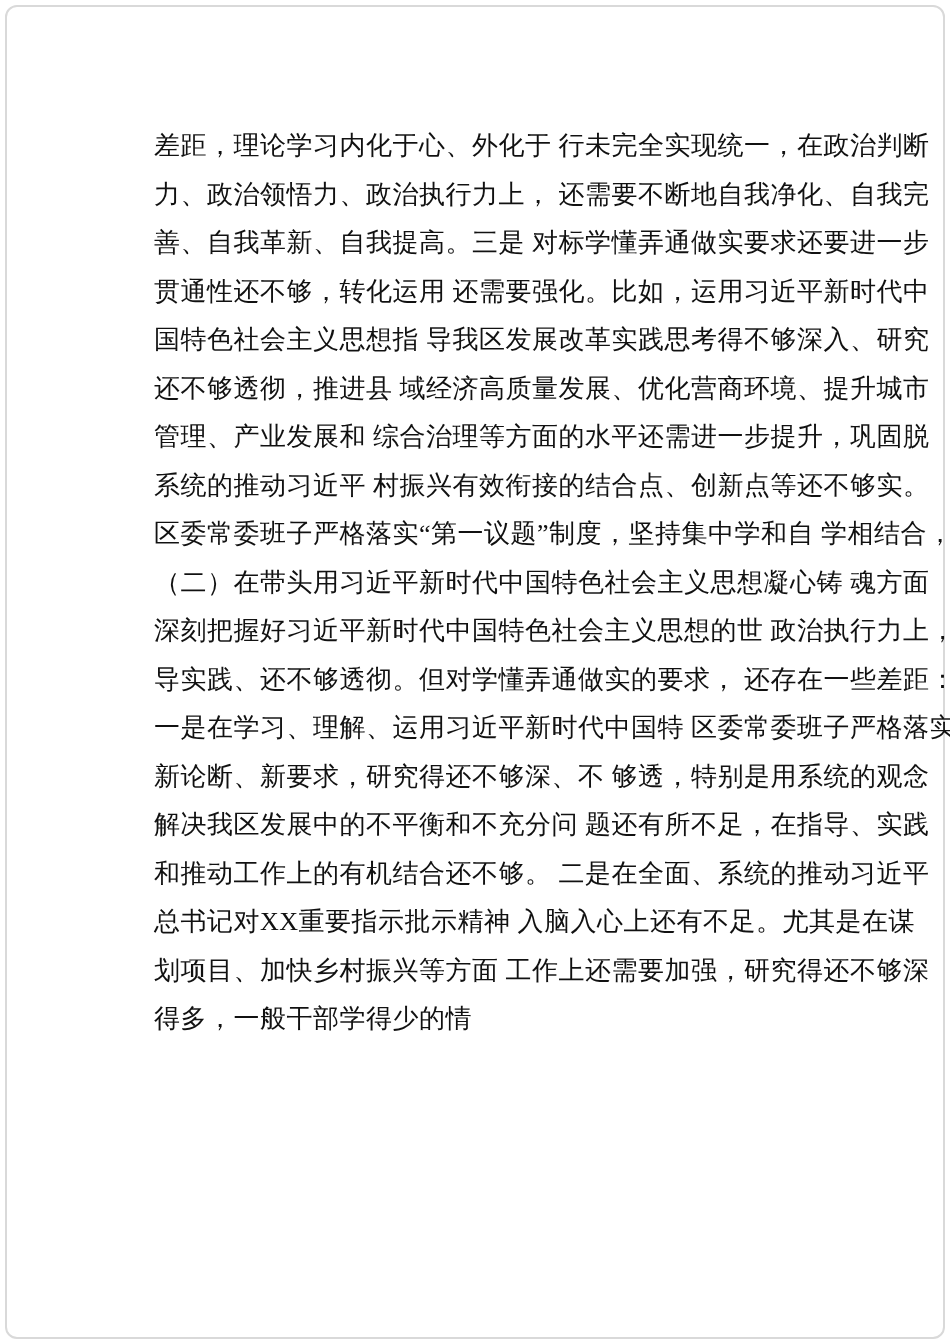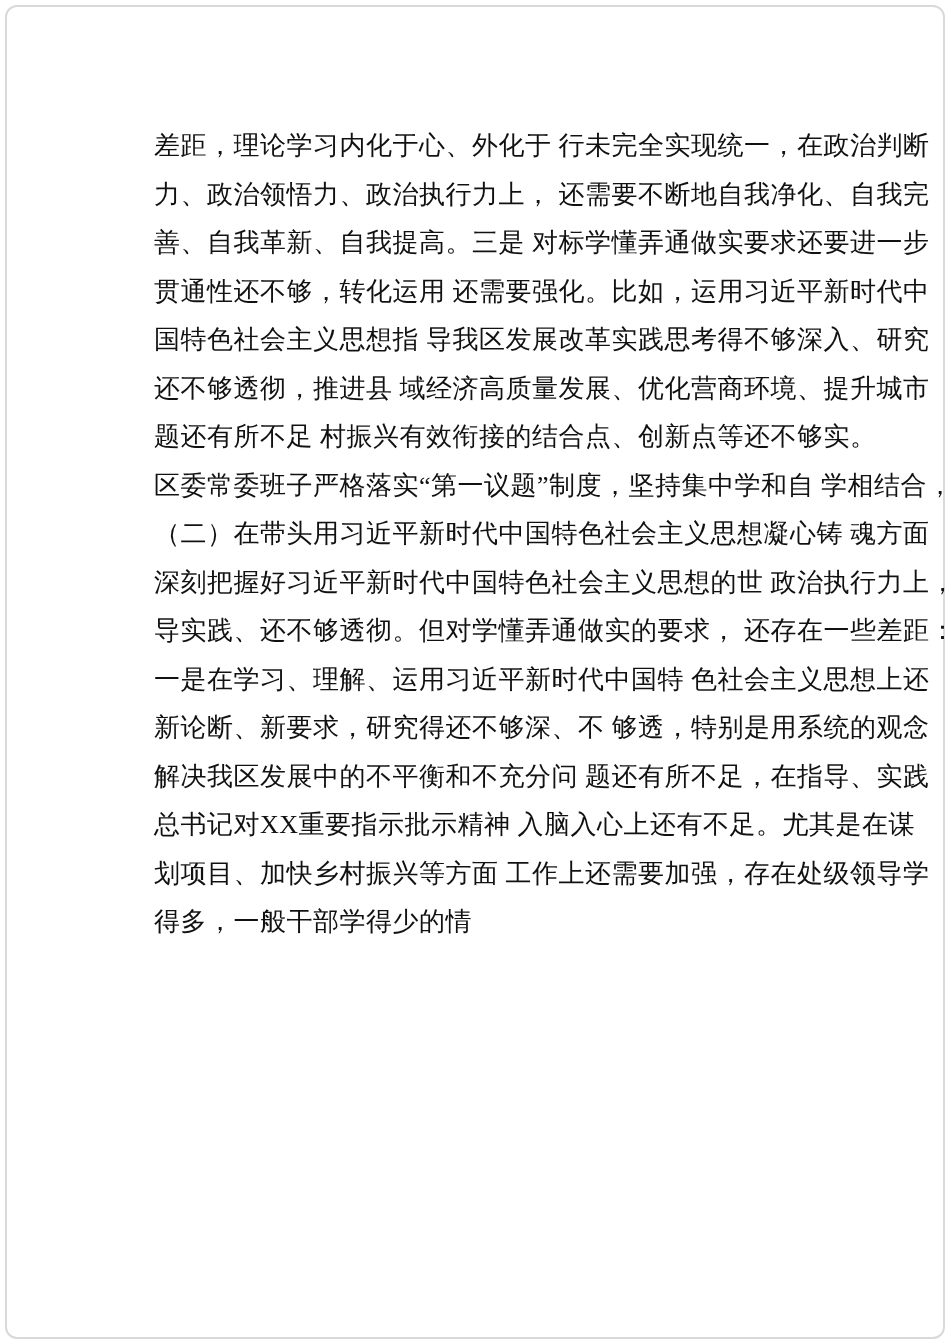--- a/index.html
+++ b/index.html
@@ -47,25 +47,27 @@
 
 <div class="page">
   <div class="page-frame"></div>
   <div class="content">
     <div class="text-line">差距，理论学习内化于心、外化于 行未完全实现统一，在政治判断</div>
     <div class="text-line">力、政治领悟力、政治执行力上， 还需要不断地自我净化、自我完</div>
     <div class="text-line">善、自我革新、自我提高。三是 对标学懂弄通做实要求还要进一步</div>
     <div class="text-line">贯通性还不够，转化运用 还需要强化。比如，运用习近平新时代中</div>
     <div class="text-line">国特色社会主义思想指 导我区发展改革实践思考得不够深入、研究</div>
     <div class="text-line">还不够透彻，推进县 域经济高质量发展、优化营商环境、提升城市</div>
-    <div class="text-line">题还有所不足 村振兴有效衔接的结合点、创新点等还不够实。</div>
+    <div class="text-line">管理、产业发展和 综合治理等方面的水平还需进一步提升，巩固脱</div>
+    <div class="text-line">系统的推动习近平 村振兴有效衔接的结合点、创新点等还不够实。</div>
     <div class="text-line">区委常委班子严格落实“第一议题”制度，坚持集中学和自 学相结合，</div>
     <div class="text-line">（二）在带头用习近平新时代中国特色社会主义思想凝心铸 魂方面</div>
     <div class="text-line">深刻把握好习近平新时代中国特色社会主义思想的世 政治执行力上，</div>
     <div class="text-line">导实践、还不够透彻。但对学懂弄通做实的要求， 还存在一些差距：</div>
-    <div class="text-line">一是在学习、理解、运用习近平新时代中国特 色社会主义思想上还</div>
+    <div class="text-line">一是在学习、理解、运用习近平新时代中国特 区委常委班子严格落实</div>
     <div class="text-line">新论断、新要求，研究得还不够深、不 够透，特别是用系统的观念</div>
     <div class="text-line">解决我区发展中的不平衡和不充分问 题还有所不足，在指导、实践</div>
+    <div class="text-line">和推动工作上的有机结合还不够。 二是在全面、系统的推动习近平</div>
     <div class="text-line">总书记对XX重要指示批示精神 入脑入心上还有不足。尤其是在谋</div>
-    <div class="text-line">划项目、加快乡村振兴等方面 工作上还需要加强，存在处级领导学</div>
+    <div class="text-line">划项目、加快乡村振兴等方面 工作上还需要加强，研究得还不够深</div>
     <div class="text-line">得多，一般干部学得少的情</div>
   </div>
 </div>
 
 </body></html>

